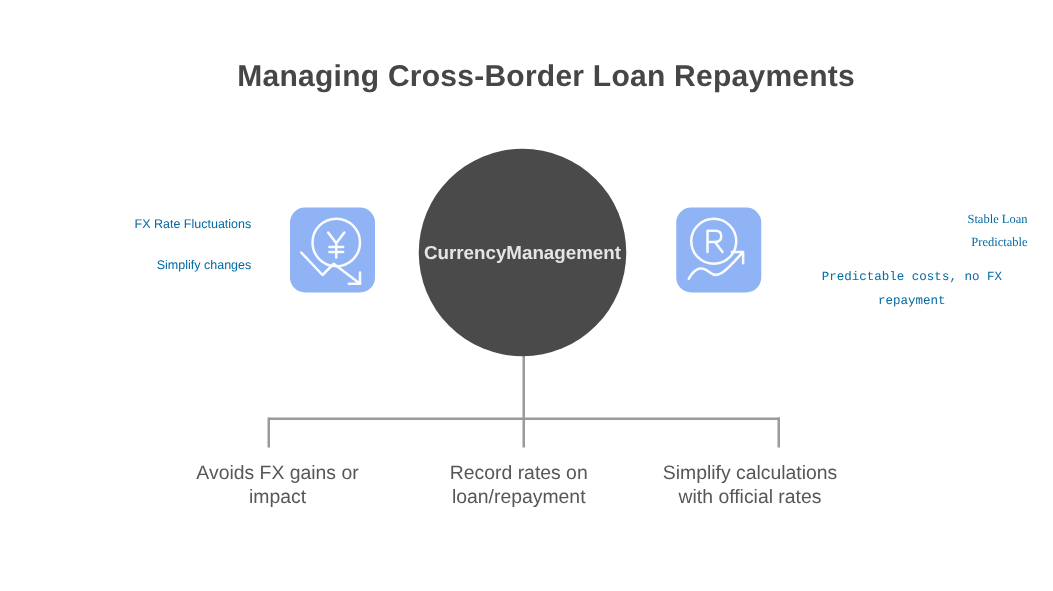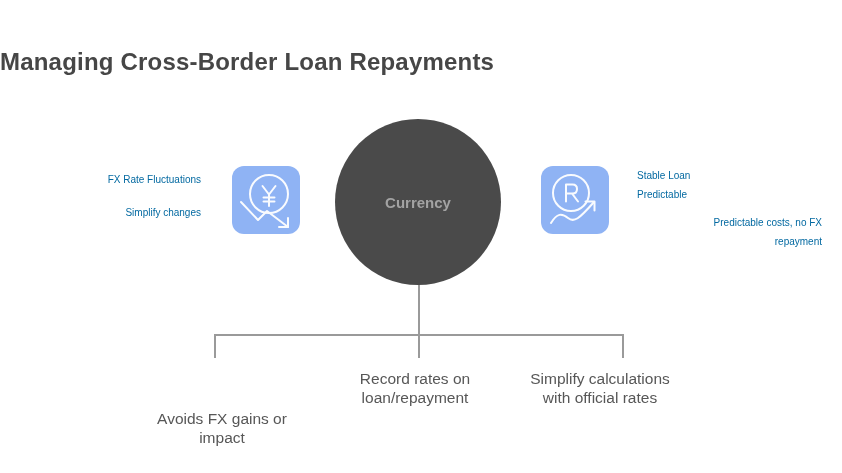--- a/index.html
+++ b/index.html
@@ -5,72 +5,73 @@
   html,body{margin:0;padding:0;background:#ffffff;}
   .canvas{
     position:relative;
     width:842px;height:473px;
     background:#ffffff;
     font-family:"Liberation Sans", sans-serif;
     overflow:hidden;
   }
   .title{
     position:absolute;top:48px;left:0;width:684px;
-    margin:0;text-align:left;
+    margin:0;text-align:right;
     font-size:24px;font-weight:bold;color:#464646;
     letter-spacing:.2px;
   }
   
   .line{position:absolute;background:#9a9a9a;}
   .hline{left:215px;top:334px;width:409px;height:2px;}
   .v-center{left:418px;top:284px;width:2px;height:74px;}
   .v-left{left:214px;top:334px;width:2px;height:24px;}
   .v-right{left:622px;top:334px;width:2px;height:24px;}
   
   .circle{
     position:absolute;left:335px;top:119px;width:166px;height:166px;
     border-radius:50%;background:#4a4a4a;
     display:flex;flex-direction:row;align-items:center;justify-content:center;
-    color:#a3a3a3;font-size:15px;font-weight:bold;line-height:19px;
+    color:#e5e5e5;font-size:15px;font-weight:bold;line-height:19px;
     text-align:center;
   }
   
   .tile{
     position:absolute;width:68px;height:68px;border-radius:12px;
     background:#8fb3f4;display:flex;align-items:center;justify-content:center;
   }
   .tile-left{left:232px;top:166px;}
   .tile-right{left:541px;top:166px;}
   .tile svg{display:block;}
   
   .side-text{position:absolute;color:#0369a1;font-size:10px;line-height:18.5px;}
   .left-heading{left:41px;top:171px;width:160px;text-align:right;}
   .left-desc{left:41px;top:204px;width:160px;text-align:right;}
-  .right-heading{left:637px;top:167px;width:185px;text-align:left;}
-  .right-desc{left:637px;top:214px;width:185px;text-align:right;}
+  .right-heading{left:637px;top:167px;width:185px;text-align:right;font-family:Liberation Serif, serif;}
+  .right-desc{left:637px;top:214px;width:185px;text-align:center;font-family:Liberation Mono, monospace;}
   
   .bottom-label{position:absolute;top:370px;color:#575757;font-size:15.5px;line-height:18.5px;text-align:center;}
-  .bottom-1{left:142px;width:160px;margin-top:40px;}
+  .bottom-1{left:142px;width:160px;}
   .bottom-2{left:355px;width:120px;}
   .bottom-3{left:510px;width:180px;}
 </style>
 </head>
 <body>
 
 <div class="canvas">
 
   <h1 class="title">Managing Cross-Border Loan Repayments</h1>
 
   <div class="line v-center"></div>
   <div class="line hline"></div>
   <div class="line v-left"></div>
   <div class="line v-right"></div>
 
   <div class="circle">
     <div>Currency</div>
+    <div>Management</div>
   </div>
 
   <div class="tile tile-left">
     <svg width="68" height="68" viewBox="0 0 68 68">
       <g stroke="#ffffff" stroke-width="2" fill="none" stroke-linecap="round" stroke-linejoin="round" opacity="0.95">
         <circle cx="37" cy="28" r="19"></circle>
         <path d="M30.5 20 L37 28.5 L43.5 20 M37 28.5 V40 M31.5 31.5 H42.5 M31.5 35.5 H42.5"></path>
         <path d="M9 36 L26 54 L35 45 L56 61"></path>
         <path d="M56 52 L56 61 L47 61"></path>
       </g>

